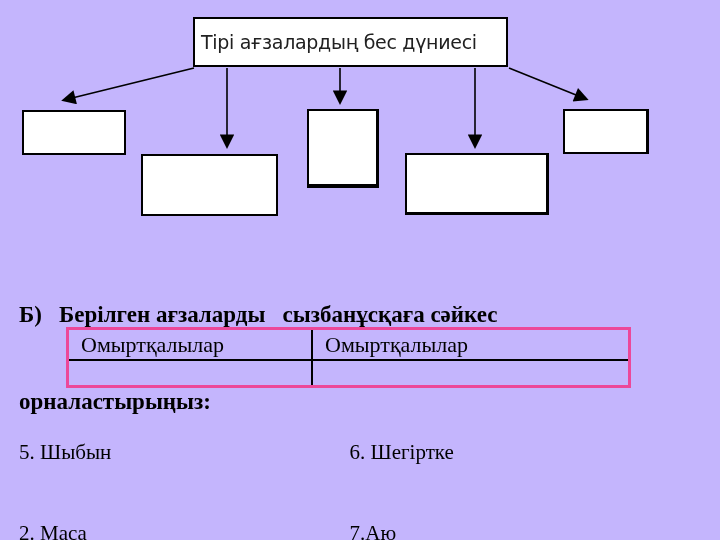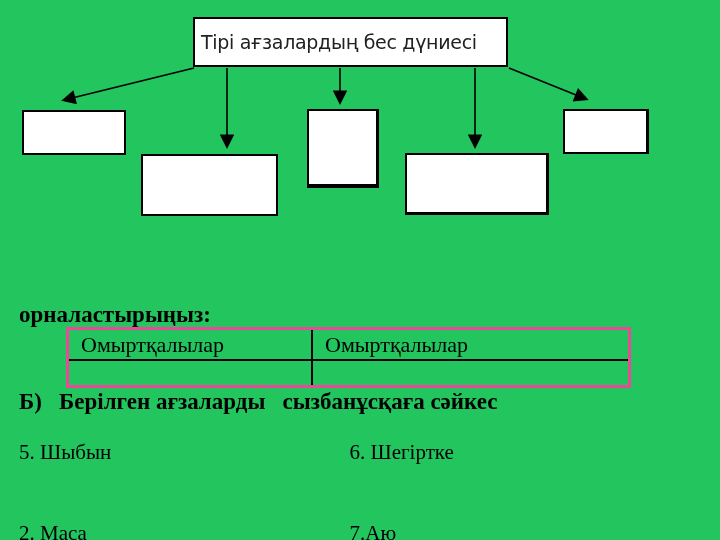--- a/index.html
+++ b/index.html
@@ -4,21 +4,21 @@
 <style>
   html, body {
     margin: 0;
     padding: 0;
     background: #ffffff;
   }
   .page {
     position: relative;
     width: 720px;
     height: 540px;
-    background: #22c55e;
+    background: #c4b5fd;
     overflow: hidden;
     color: #000000;
   }
 
   
   .diagram {
     position: absolute;
     left: 0; top: 0;
     width: 720px; height: 235px;
   }
@@ -125,22 +125,22 @@
     </div>
 
     <div class="ebox b1"></div>
     <div class="ebox b2"></div>
     <div class="ebox b3"></div>
     <div class="ebox b4"></div>
     <div class="ebox b5"></div>
   </div>
 
   <div class="task-b">
+    <div>Б)   Берілген ағзаларды   сызбанұсқаға сәйкес</div>
     <div>орналастырыңыз:</div>
-    <div>Б)   Берілген ағзаларды   сызбанұсқаға сәйкес</div>
   </div>
 
   <table class="ctable">
     <tbody>
         <tr>
       <th class="col-vert">Омыртқалылар</th>
       <th class="col-invert">Омыртқалылар</th>
     </tr>
     <tr>
       <td></td>

